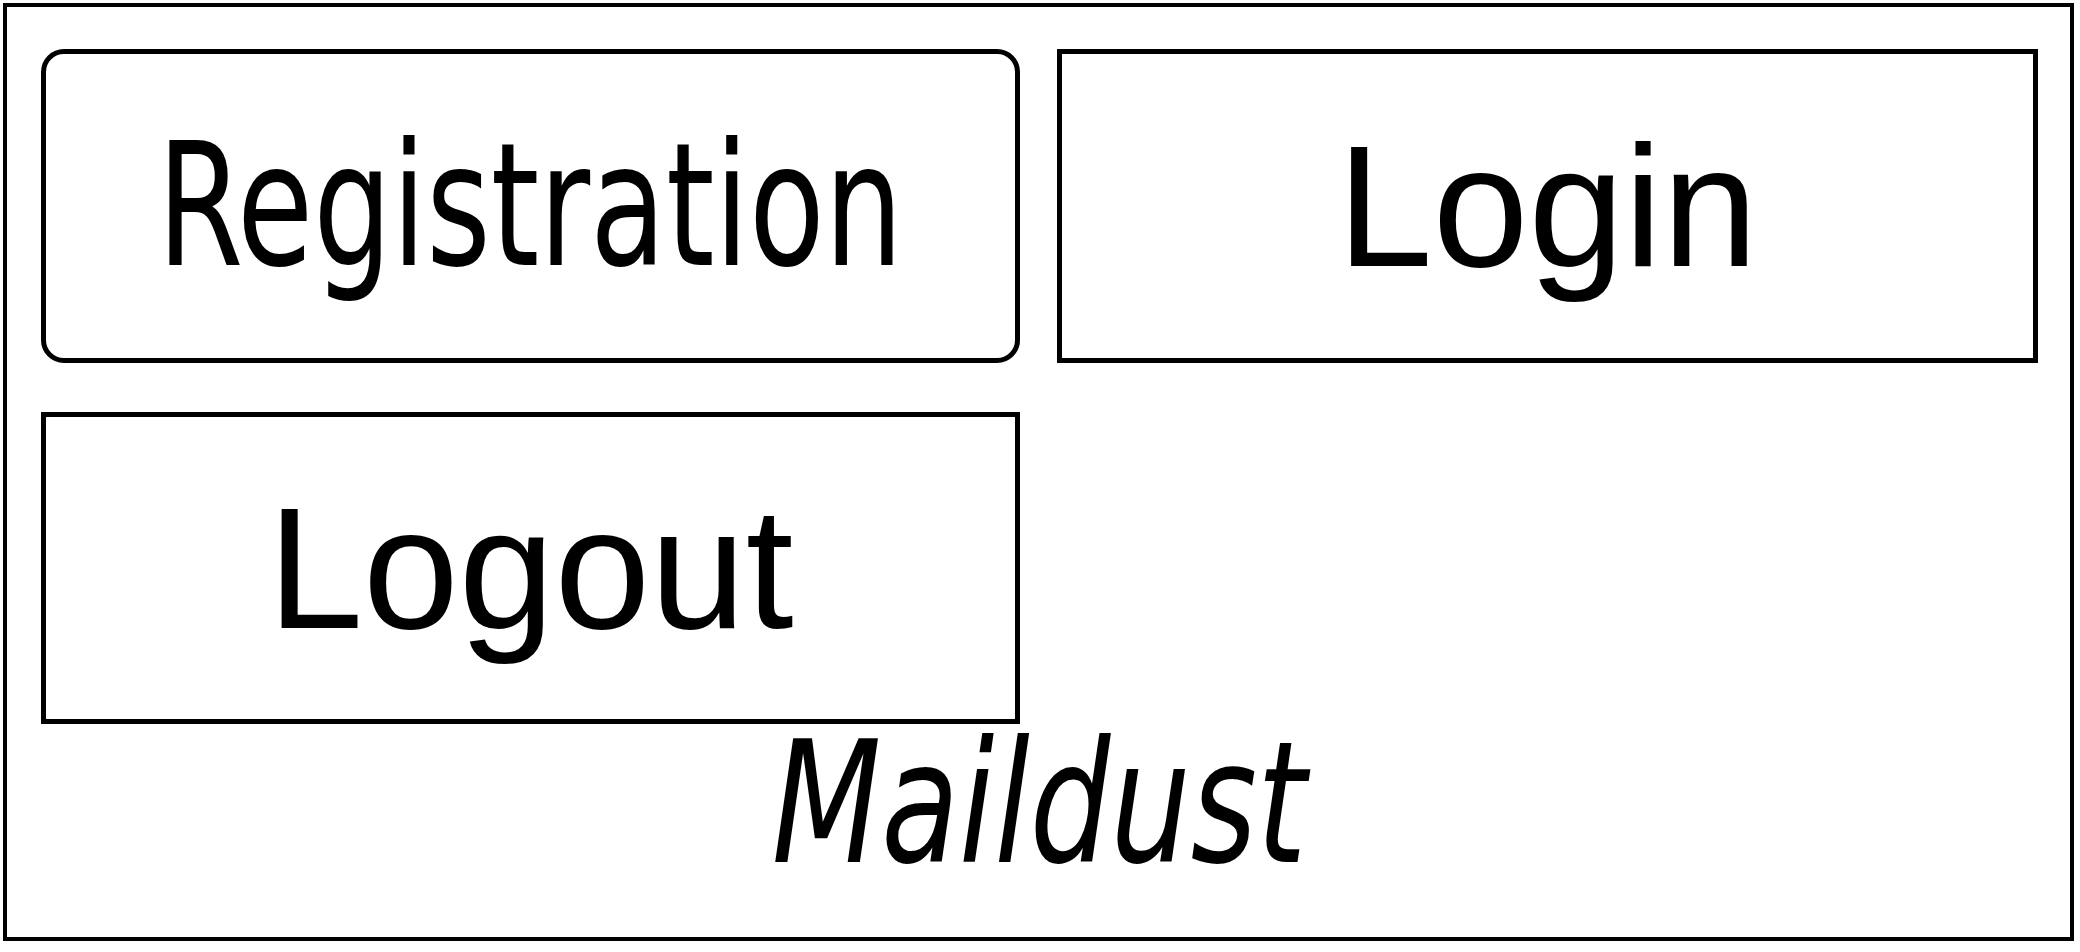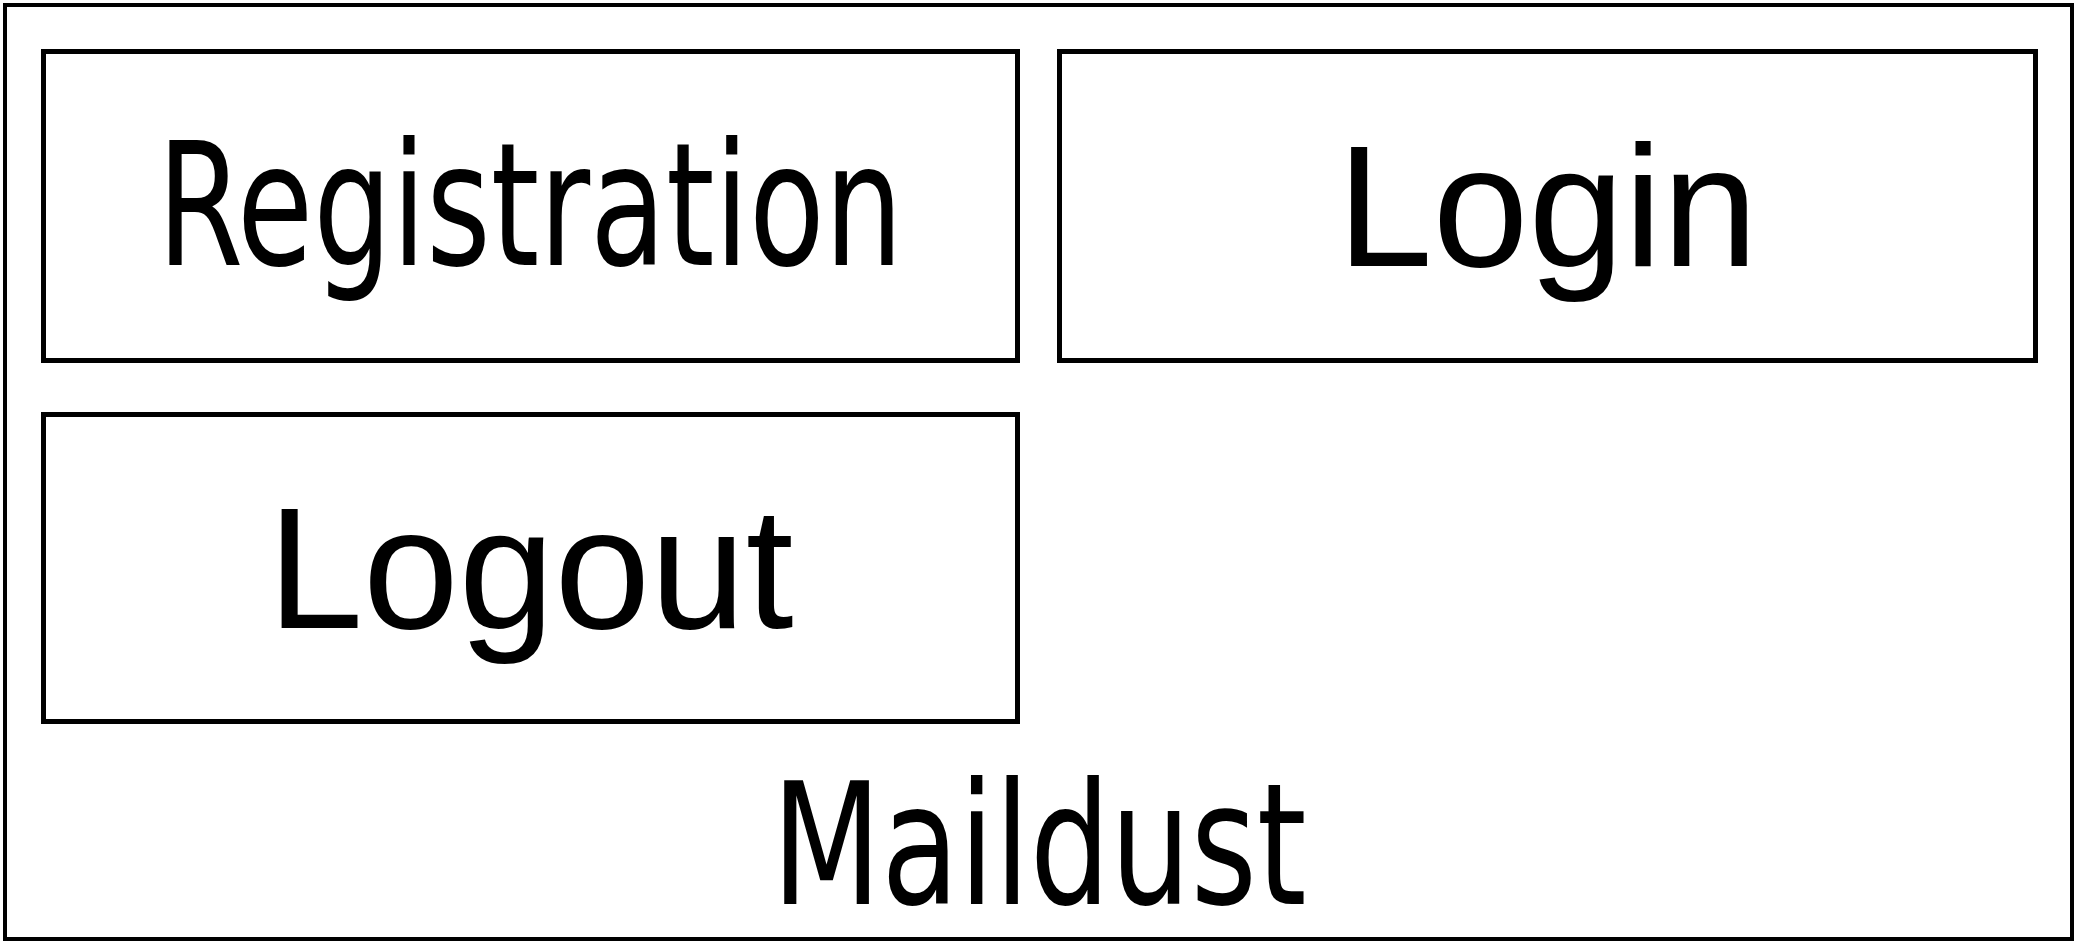--- a/index.html
+++ b/index.html
@@ -44,21 +44,21 @@
     background: #ffffff;
     display: flex;
     align-items: center;
     justify-content: center;
     overflow: hidden;
     cursor: pointer;
   }
 
   
   
-  #box-registration { left: 34px;  top: 42px;  width: 979px;  height: 314px; }
+  #box-registration { left: 34px;  top: 42px;  width: 979px;  height: 314px; border-radius: 23px; }
   #box-login        { left: 1050px; top: 42px;  width: 981px;  height: 314px; }
   #box-logout       { left: 34px;  top: 405px; width: 979px;  height: 312px; }
   #box-recovery     { left: 1050px; top: 405px; width: 981px;  height: 312px; }
 
   
   .nav-label {
     display: block;
     color: #000000;
     line-height: 1;
     white-space: nowrap;
@@ -92,27 +92,28 @@
   #label-recovery {
     font-size: 172px;
     transform: scaleX(0.855);
     transform-origin: center center;
   }
 
   
   #brand {
     position: absolute;
     left: 34px;
-    top: 753px;
+    top: 691px;
     width: 1997px;
     height: 190px;
     display: flex;
-    align-items: flex-start;
+    align-items: flex-end;
     justify-content: center;
     overflow: hidden;
+    font-style: italic;
   }
   #brand-text {
     display: block;
     color: #000000;
     font-family: "DejaVu Sans Condensed", "Liberation Sans Narrow",
                  "Liberation Sans", "DejaVu Sans", sans-serif;
     font-weight: 400;
     font-size: 170px;
     line-height: 1;
     white-space: nowrap;

